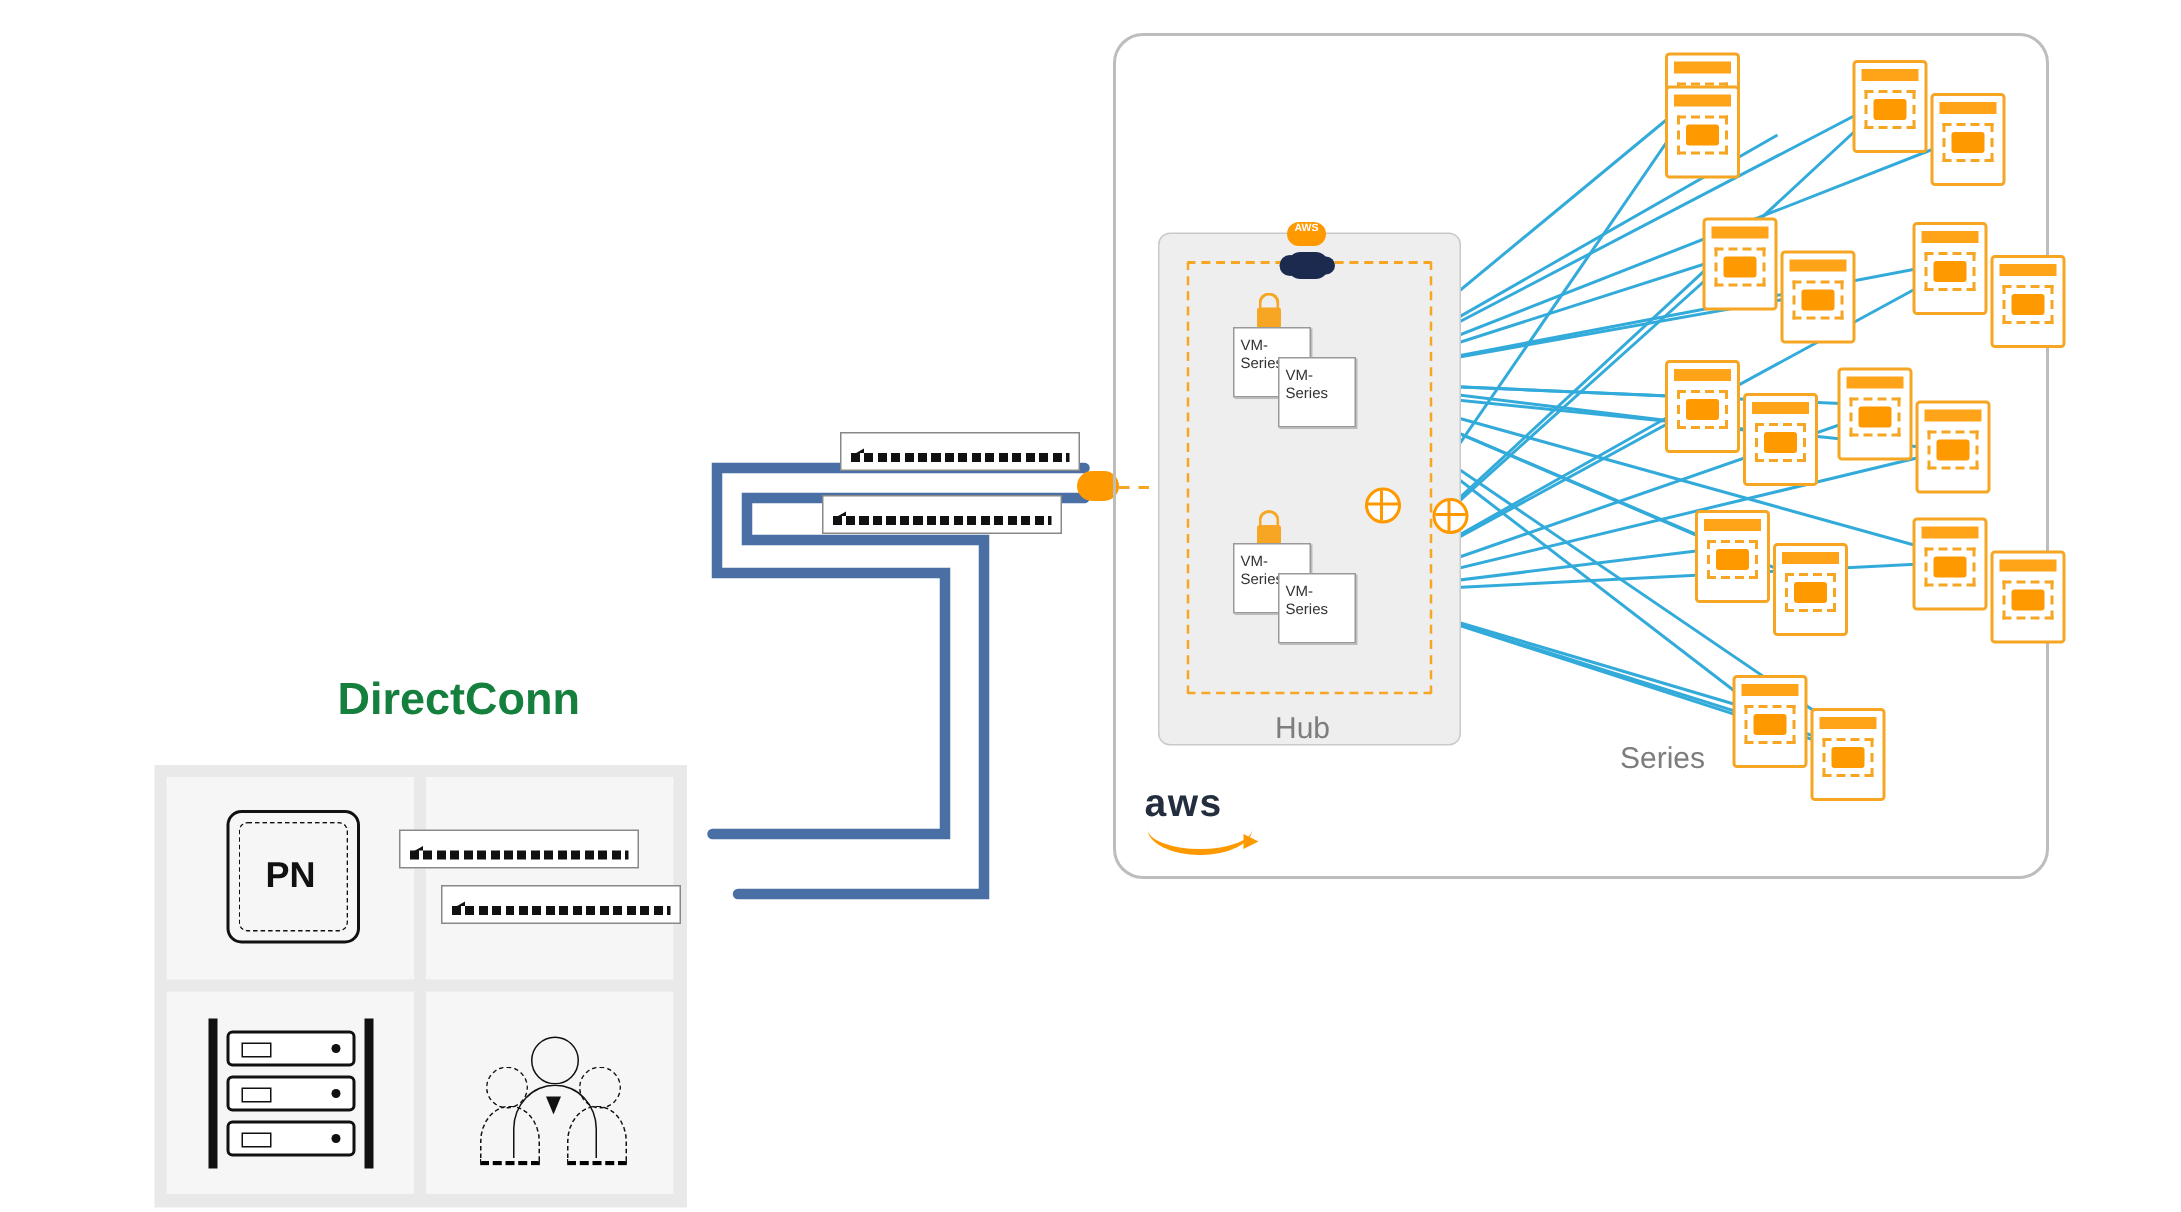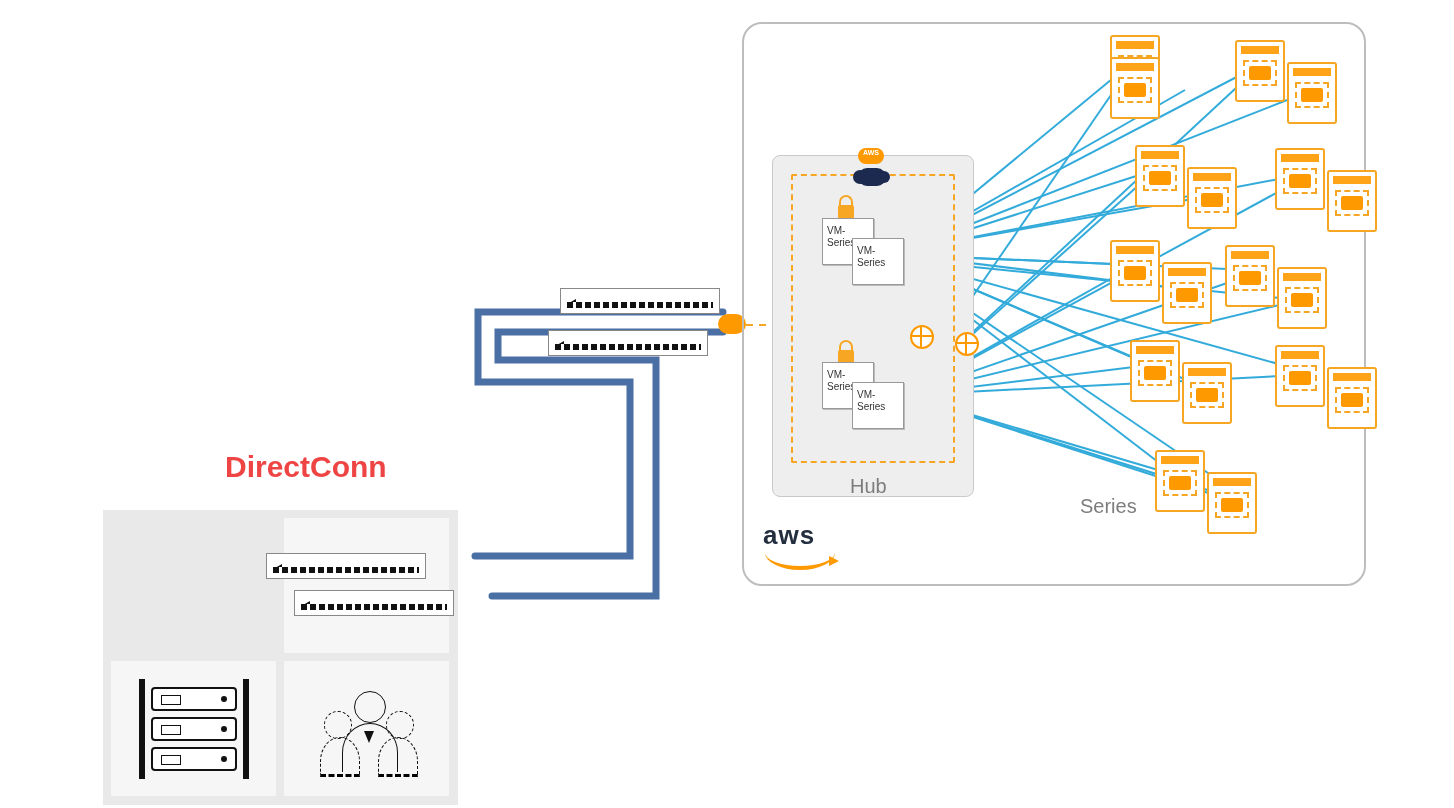--- a/index.html
+++ b/index.html
@@ -1,18 +1,18 @@
 <!DOCTYPE html>
 <html><head>
 <meta charset="utf-8">
 <style>
   html,body{margin:0;padding:0;width:1454px;height:808px;background:#fff;font-family:Arial,Helvetica,sans-serif;overflow:hidden}
   .stage{position:relative;width:1454px;height:808px}
   .label{position:absolute;color:#222}
-  .dc-title{font-size:30px;font-weight:700;color:#ef4444}
+  .dc-title{font-size:30px;font-weight:700;color:#15803d}
   .aws-box{position:absolute;border:2px solid #bdbdbd;border-radius:20px}
   .hub-box{position:absolute;background:#eee;border:1px solid #c9c9c9;border-radius:8px}
   .hub-inner{position:absolute;border:2px dashed #f6a623;border-radius:2px}
   .vm-box{position:absolute;background:#fff;border:1px solid #999;box-shadow:1px 1px 0 #bbb}
   .vm-text{position:absolute;font-size:10px;color:#333}
   .switch{position:absolute;background:#fff;border:1px solid #888}
   .switch .bar{position:absolute;left:6px;right:6px;top:55%;height:6px;background:repeating-linear-gradient(90deg,#111 0 6px,#fff 6px 9px)}
   .switch .tri{position:absolute;width:0;height:0;border-top:4px solid transparent;border-bottom:4px solid transparent;border-right:7px solid #111;left:8px;top:40%}
   .onprem-grid{position:absolute;background:#e9e9e9}
   .onprem-cell{position:absolute;background:#f6f6f6}
@@ -99,20 +99,26 @@
     <line x1="905" y1="395" x2="1300" y2="375"></line>
     <line x1="905" y1="395" x2="1175" y2="475"></line>
     <line x1="905" y1="395" x2="1230" y2="500"></line>
     <line x1="905" y1="395" x2="1255" y2="505"></line>
   </g>
 </svg>
 
 <div class="label dc-title" style="left:225px;top:450px">DirectConn</div>
 
 <div class="onprem-grid" style="left:103px;top:510px;width:355px;height:295px">
+  <div class="onprem-cell" style="left:8px;top:8px;width:165px;height:135px">
+    <div class="pn-box" style="left:40px;top:22px;width:85px;height:85px">
+      <div class="pn-inner" style="left:6px;top:6px;right:6px;bottom:6px"></div>
+      <div class="pn-text" style="left:24px;top:28px">PN</div>
+    </div>
+  </div>
   <div class="onprem-cell" style="left:181px;top:8px;width:165px;height:135px">
     <div class="switch" style="left:-18px;top:35px;width:158px;height:24px">
           <div class="tri"></div>
           <div class="bar"></div>
         </div>
     <div class="switch" style="left:10px;top:72px;width:158px;height:24px">
           <div class="tri"></div>
           <div class="bar"></div>
         </div>
   </div>

